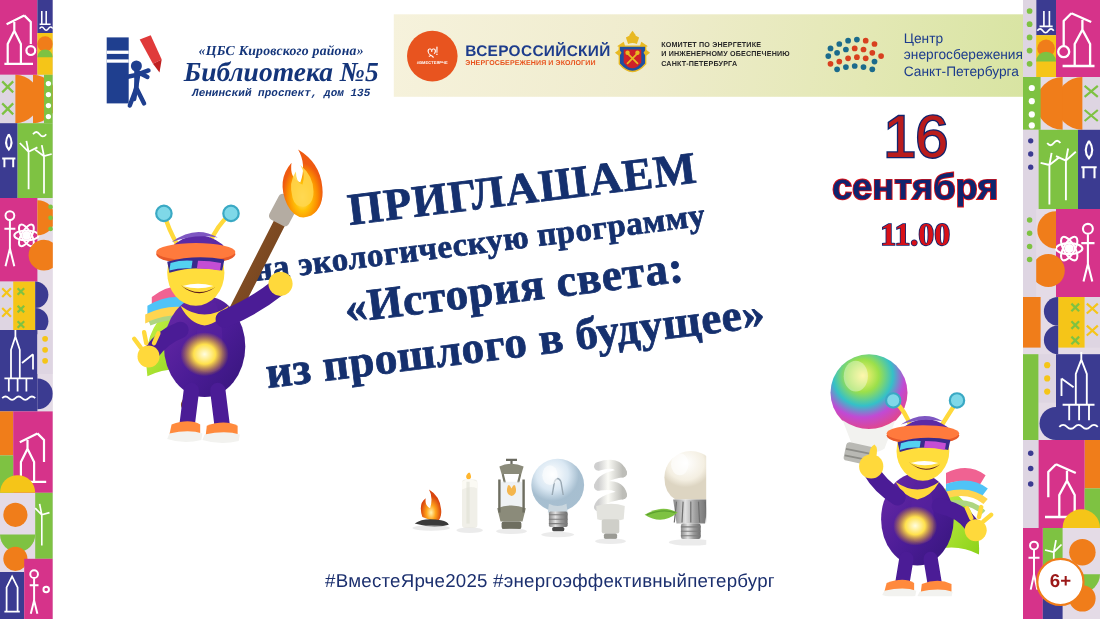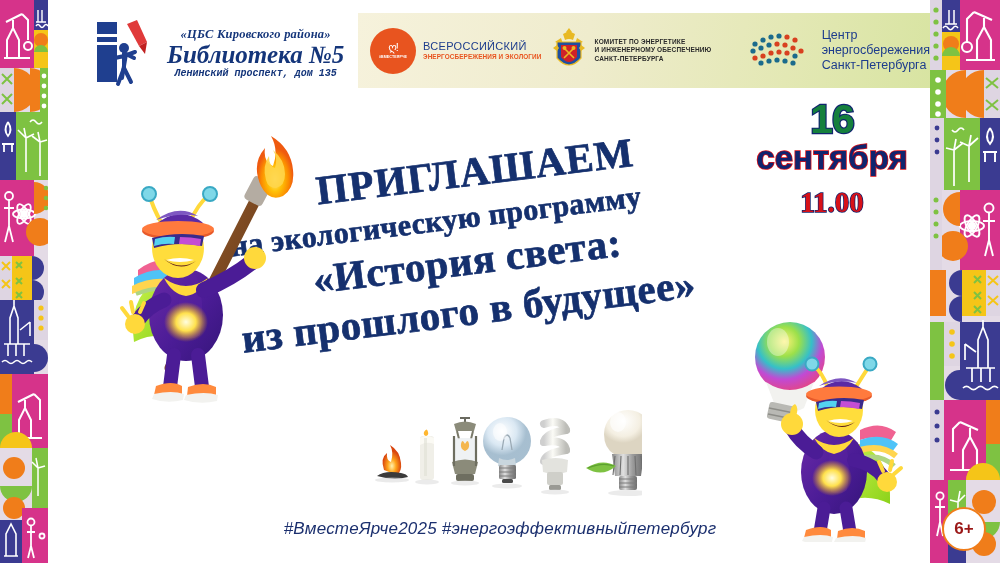--- a/index.html
+++ b/index.html
@@ -11,69 +11,69 @@
   
   .side-border { position:absolute; top:0; height:563px; width:48px; overflow:hidden; background:#ece6ee; }
   .side-border.left { left:0; }
   .side-border.right { right:0; width:70px; }
   .side-border.right .tilewrap { transform:scaleX(-1); }
   .tilewrap { position:absolute; inset:0; }
 
   
   .header { position:absolute; left:48px; top:0; width:882px; height:98px; }
 
-  .lib-logo { position:absolute; left:47px; top:12px; width:255px; height:84px; display:flex; align-items:center; }
+  .lib-logo { position:absolute; left:47px; top:24px; width:255px; height:84px; display:flex; align-items:center; }
   .lib-mark { width:58px; height:72px; position:relative; flex:0 0 58px; }
   .lib-text { padding-left:6px; text-align:center; line-height:1.05; }
   .lib-l1 { font-family:"Liberation Serif", serif; font-style:italic; font-weight:700; font-size:12.5px; color:#14357a; letter-spacing:.2px; white-space:nowrap; }
   .lib-l2 { font-family:"Liberation Serif", serif; font-style:italic; font-weight:700; font-size:25px; color:#14357a; margin:1px 8px 1px; white-space:nowrap; }
   .lib-l3 { font-family:Liberation Mono, monospace; font-style:italic; font-weight:700; font-size:10px; color:#14357a; white-space:nowrap; }
 
   .banner { position:absolute; left:310px; top:13px; width:572px; height:75px;
             background:linear-gradient(100deg,#f6f2dc 0%,#efeccd 40%,#e3e8b4 75%,#d8e4a2 100%);
             display:flex; align-items:center; }
 
   .fest { display:flex; align-items:center; padding-left:12px; width:198px; }
   .fest-circle { width:46px; height:46px; border-radius:50%; background:#e8541f; position:relative; flex:0 0 46px;
                  display:flex; flex-direction:column; align-items:center; justify-content:center; }
   .fest-bulbs { font-size:11px; color:#fff; letter-spacing:-1px; line-height:1; }
   .fest-tag { font-size:3.6px; color:#fff; font-weight:700; letter-spacing:.1px; margin-top:2px; }
   .fest-txt { padding-left:7px; line-height:1; }
-  .fest-1 { font-size:11px; font-weight:400; color:#1d3c8c; letter-spacing:.3px; }
+  .fest-1 { font-size:14px; font-weight:700; color:#1d3c8c; letter-spacing:.3px; }
   .fest-2 { font-size:19.5px; font-weight:700; color:#1d3c8c; letter-spacing:.2px; margin-top:1px; }
   .fest-3 { font-size:6.4px; font-weight:700; color:#e8541f; letter-spacing:.1px; margin-top:2px; }
 
   .komitet { display:flex; align-items:center; width:198px; border-left:0; }
   .crest { width:40px; height:50px; position:relative; flex:0 0 40px; }
   .kom-txt { padding-left:6px; line-height:1.25; }
   .kom-txt div { font-size:6.5px; font-weight:700; color:#2a2a2a; letter-spacing:.15px; white-space:nowrap; }
 
   .center { display:flex; align-items:center; padding-left:8px; }
   .dots-logo { width:66px; height:42px; position:relative; flex:0 0 66px; }
   .cen-txt { padding-left:9px; line-height:1.22; }
   .cen-txt div { font-size:12.5px; color:#1d3c8c; white-space:nowrap; }
 
   
   .date-block { position:absolute; right:78px; top:100px; width:180px; text-align:center; }
-  .d-16 { font-family:"Liberation Sans", sans-serif; font-weight:700; font-size:41px; line-height:.95;
-          color:#15803d; -webkit-text-stroke:2.4px #10246e; paint-order:stroke fill; letter-spacing:-1px; }
+  .d-16 { font-family:"Liberation Sans", sans-serif; font-weight:400; font-size:54px; line-height:.95;
+          color:#b91c1c; -webkit-text-stroke:2.4px #10246e; paint-order:stroke fill; letter-spacing:-1px; }
   .d-month { font-weight:700; font-size:33px; line-height:1.05; color:#10246e; -webkit-text-stroke:1.6px #d81118; paint-order:stroke fill; margin-top:2px; }
   .d-time { font-weight:700; font-size:29px; line-height:1.1; color:#d81118; -webkit-text-stroke:1.5px #10246e; paint-order:stroke fill; margin-top:11px;font-family:Liberation Serif, serif; }
 
   
   .title-wrap { position:absolute; left:222px; top:178px; width:580px; transform:rotate(-7deg); transform-origin:left top; }
   .title-wrap div { font-family:"Liberation Serif", serif; font-weight:700; color:#15306e; white-space:nowrap;
                     -webkit-text-stroke:.7px #15306e; }
   .tl-1 { font-size:41px; letter-spacing:1px; margin-left:92px; }
   .tl-2 { font-size:30px; letter-spacing:.4px; margin-top:4px; }
   .tl-3 { font-size:41px; letter-spacing:.5px; margin-left:78px; margin-top:2px; }
   .tl-4 { font-size:41px; letter-spacing:.5px; margin-top:2px; }
 
   
-  .hashtags { position:absolute; left:0; right:0; top:519px; text-align:center; font-size:17px; color:#1b2f6e; letter-spacing:.2px;font-style:italic; }
+  .hashtags { position:absolute; left:0; right:0; top:519px; text-align:center; font-size:17px; color:#1b2f6e; letter-spacing:.2px; }
 
   
   .age-badge { position:absolute; right:14px; bottom:12px; width:44px; height:44px; border-radius:50%;
                background:#fff; border:2.5px solid #f07d1a; display:flex; align-items:center; justify-content:center;
                font-size:17px; font-weight:700; color:#9b1818; }
 
   
   .lamps { position:absolute; left:372px; top:398px; width:270px; height:100px; }
 
   

